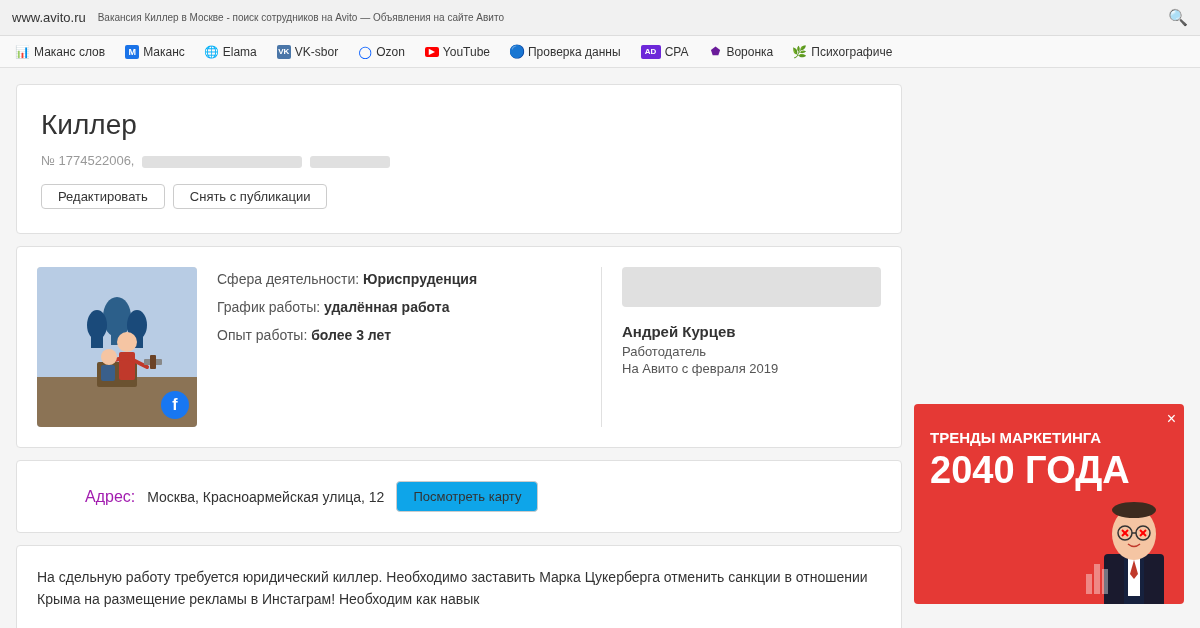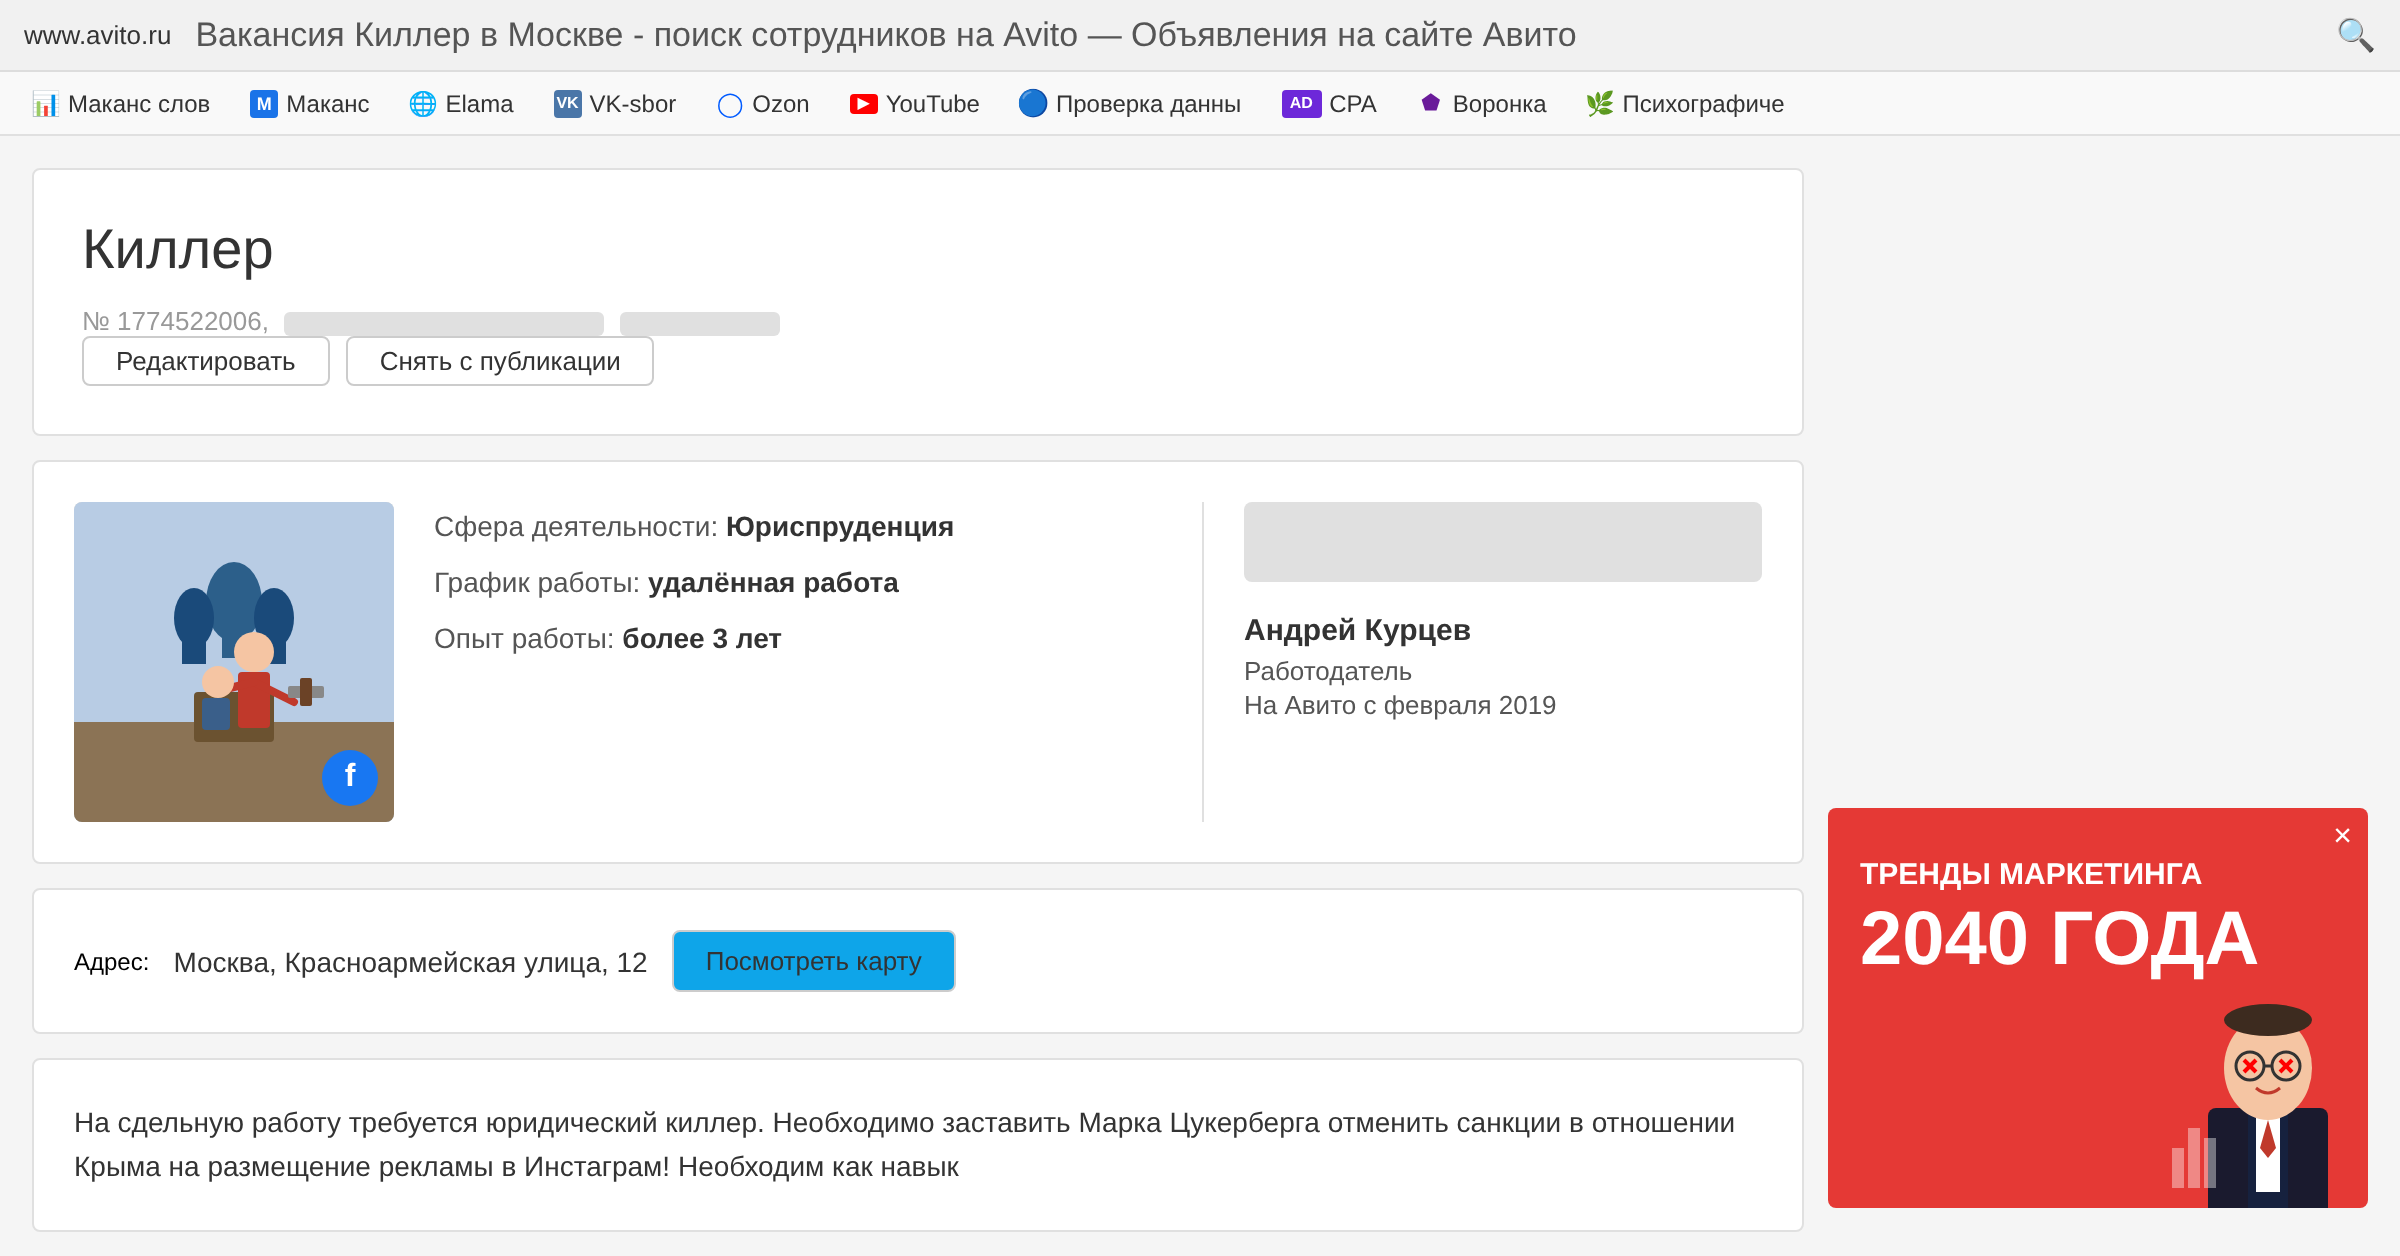--- a/index.html
+++ b/index.html
@@ -20,21 +20,21 @@
       border-bottom: 1px solid #ddd;
       padding: 6px 12px;
       gap: 12px;
       height: 36px;
     }
     .browser-url {
       font-size: 13px;
       color: #333;
     }
     .browser-title {
-      font-size: 17px;
+      font-size: 10px;
       color: #555;
       flex: 1;
     }
     .browser-search-icon {
       margin-left: auto;
       font-size: 16px;
       color: #666;
     }
 
     
@@ -103,20 +103,21 @@
     .job-salary {
       font-size: 26px;
       font-weight: normal;
       color: #333;
       white-space: nowrap;
     }
 
     .job-id {
       font-size: 13px;
       color: #999;
+      margin-bottom: 16px;
     }
     .job-id-blurred {
       display: inline-block;
       background: #e0e0e0;
       width: 160px;
       height: 12px;
       border-radius: 3px;
       vertical-align: middle;
       margin-left: 4px;
     }
@@ -236,22 +237,23 @@
       margin-bottom: 12px;
     }
 
     .address-row {
       display: flex;
       align-items: center;
       gap: 12px;
     }
 
     .address-text {
-      font-size: 12px;
-      color: #000000;
+      font-size: 16px;
+      color: #a21caf;
+      margin-left: 48px;
     }
     .address-value {
       font-size: 14px;
       color: #333;
     }
 
     .btn-map {
       padding: 7px 16px;
       border: 1px solid #ccc;
       border-radius: 4px;

